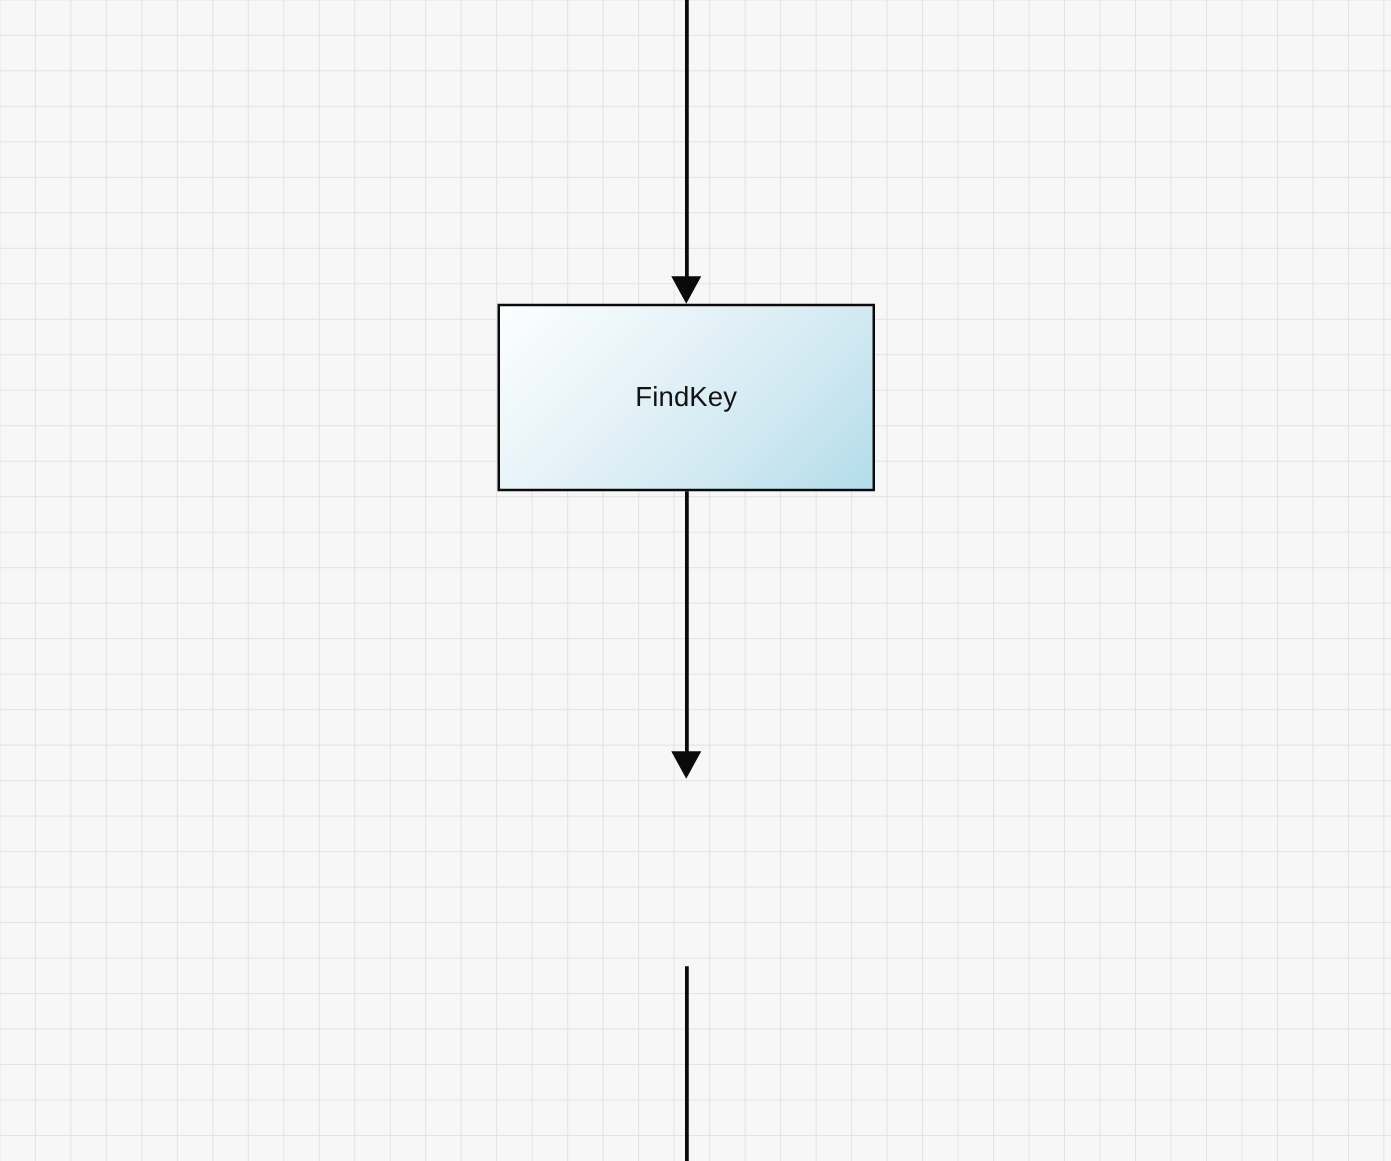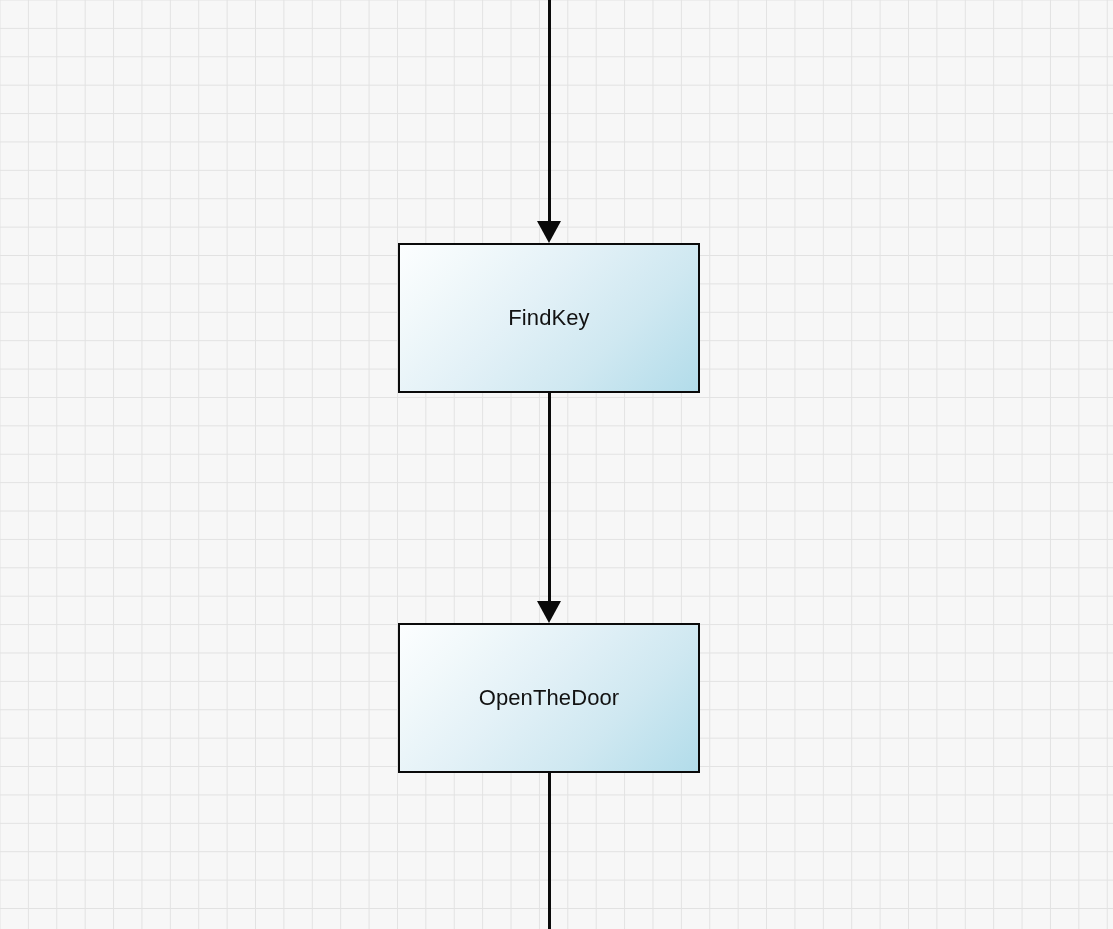--- a/index.html
+++ b/index.html
@@ -75,19 +75,16 @@
   <div class="edge-line" style="left:548px; top:0px; height:222px;"></div>
   <div class="arrow-head" style="left:537px; top:221px;"></div>
 
   <div class="node" style="left:398px; top:243px; width:302px; height:150px;">
     <span class="node-label">FindKey</span>
   </div>
 
   <div class="edge-line" style="left:548px; top:393px; height:209px;"></div>
   <div class="arrow-head" style="left:537px; top:601px;"></div>
 
-  <div class="node" style="left:398px; top:623px; width:302px; height:150px;">
-    <span class="node-label">OpenTheDoor</span>
-  </div>
 
   <div class="edge-line" style="left:548px; top:773px; height:156px;"></div>
 
 </div>
 
 </body></html>

